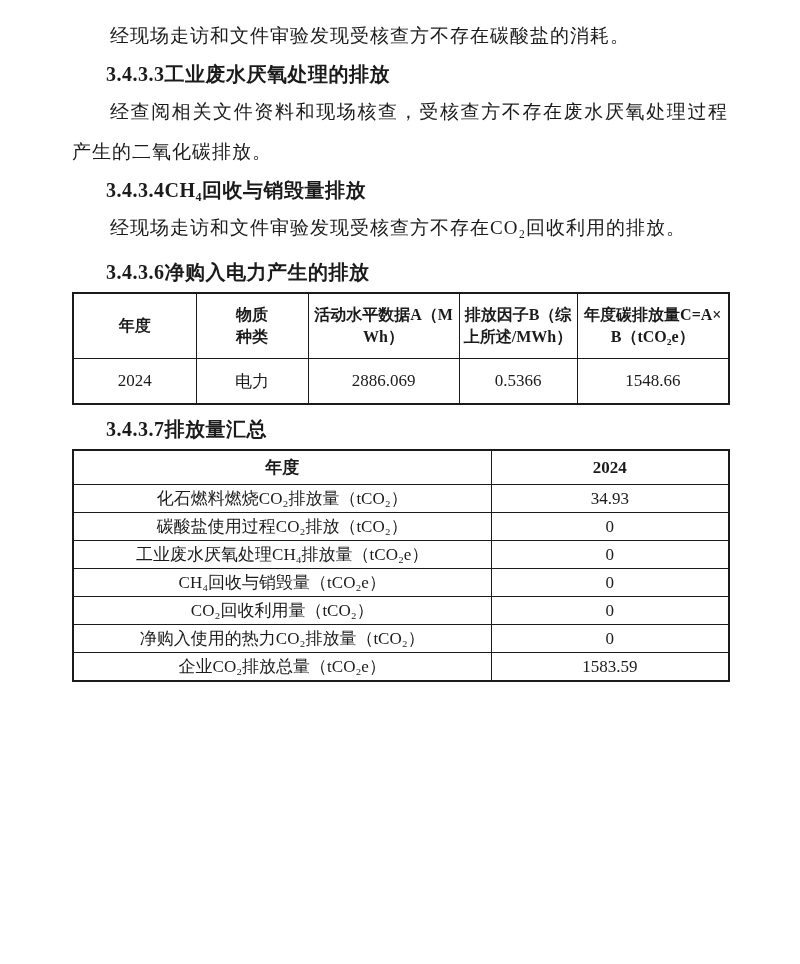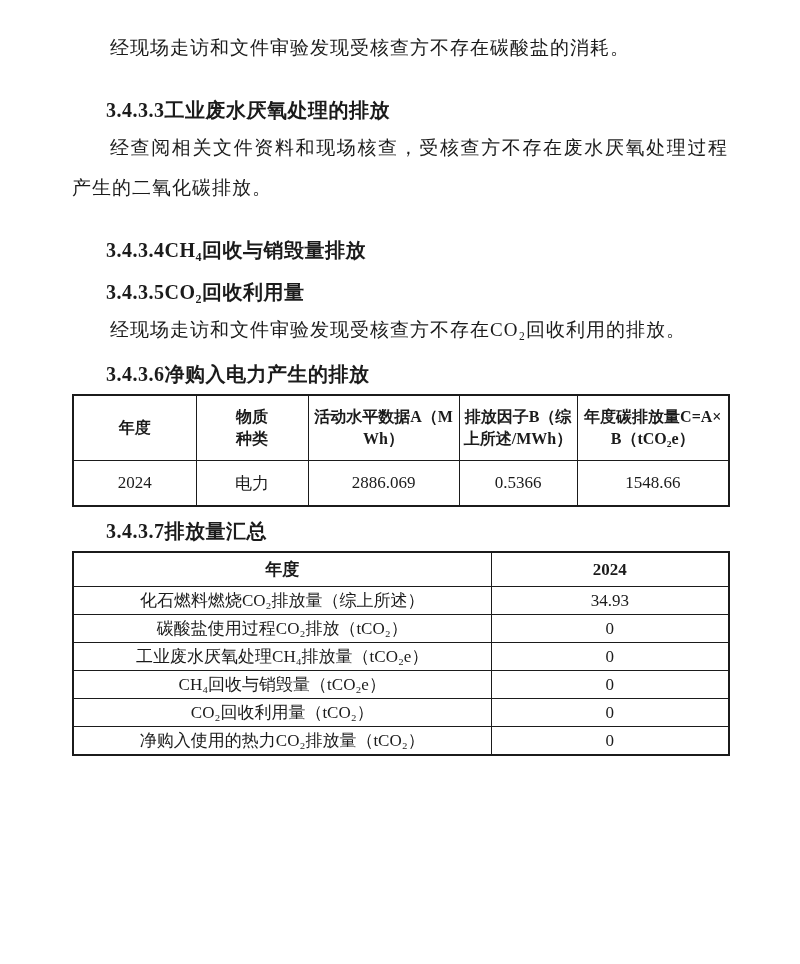--- a/index.html
+++ b/index.html
@@ -9,36 +9,36 @@
     width: 800px;
     height: 964px;
     overflow: hidden;
     font-family: "Liberation Serif", "DejaVu Serif", serif;
     color: #1b1b1b;
   }
   .page {
     box-sizing: border-box;
     width: 800px;
     height: 964px;
-    padding: 28px 72px 0 72px;
+    padding: 16px 72px 0 72px;
     background: #ffffff;
   }
   .para {
     font-size: 19px;
     line-height: 40px;
     margin: 0;
     text-align: justify;
     text-indent: 2em;
     letter-spacing: 1px;
   }
   .heading {
     font-size: 20px;
     line-height: 36px;
     font-weight: 700;
-    margin: 24px 0 0 0;
+    margin: 0 0 0 0;
     padding-left: 34px;
     letter-spacing: 0.5px;
   }
   .heading.tight { margin-top: 6px; }
   table {
     border-collapse: collapse;
     table-layout: fixed;
     width: 656px;
     margin: 2px 0 0 0;
   }
@@ -82,21 +82,20 @@
 
   <p class="para">经现场走访和文件审验发现受核查方不存在碳酸盐的消耗。</p>
 
   <h3 class="heading">3.4.3.3工业废水厌氧处理的排放</h3>
 
   <p class="para">经查阅相关文件资料和现场核查，受核查方不存在废水厌氧处理过程产生的二氧化碳排放。</p>
 
   <h3 class="heading">3.4.3.4CH₄回收与销毁量排放</h3>
 
 
-  <h3 class="heading tight">3.4.3.5CO₂回收利用量</h3>
 
   <p class="para">经现场走访和文件审验发现受核查方不存在CO₂回收利用的排放。</p>
 
   <h3 class="heading tight">3.4.3.6净购入电力产生的排放</h3>
 
   <table class="t1">
     <colgroup>
       <col style="width:123px">
       <col style="width:112px">
       <col style="width:151px">
@@ -128,21 +127,21 @@
     <colgroup>
       <col style="width:418px">
       <col style="width:238px">
     </colgroup>
     <tbody>
       <tr class="hdr">
         <td>年度</td>
         <td>2024</td>
       </tr>
       <tr class="row">
-        <td>化石燃料燃烧CO₂排放量（综上所述）</td>
+        <td>化石燃料燃烧CO₂排放量（tCO₂）</td>
         <td>34.93</td>
       </tr>
       <tr class="row">
         <td>碳酸盐使用过程CO₂排放（tCO₂）</td>
         <td>0</td>
       </tr>
       <tr class="row">
         <td>工业废水厌氧处理CH₄排放量（tCO₂e）</td>
         <td>0</td>
       </tr>
@@ -151,17 +150,21 @@
         <td>0</td>
       </tr>
       <tr class="row">
         <td>CO₂回收利用量（tCO₂）</td>
         <td>0</td>
       </tr>
       <tr class="row">
         <td>净购入使用的热力CO₂排放量（tCO₂）</td>
         <td>0</td>
       </tr>
+      <tr class="row">
+        <td>企业CO₂排放总量（tCO₂e）</td>
+        <td>1583.59</td>
+      </tr>
     </tbody>
   </table>
 
 
 </div>
 
 </body></html>

